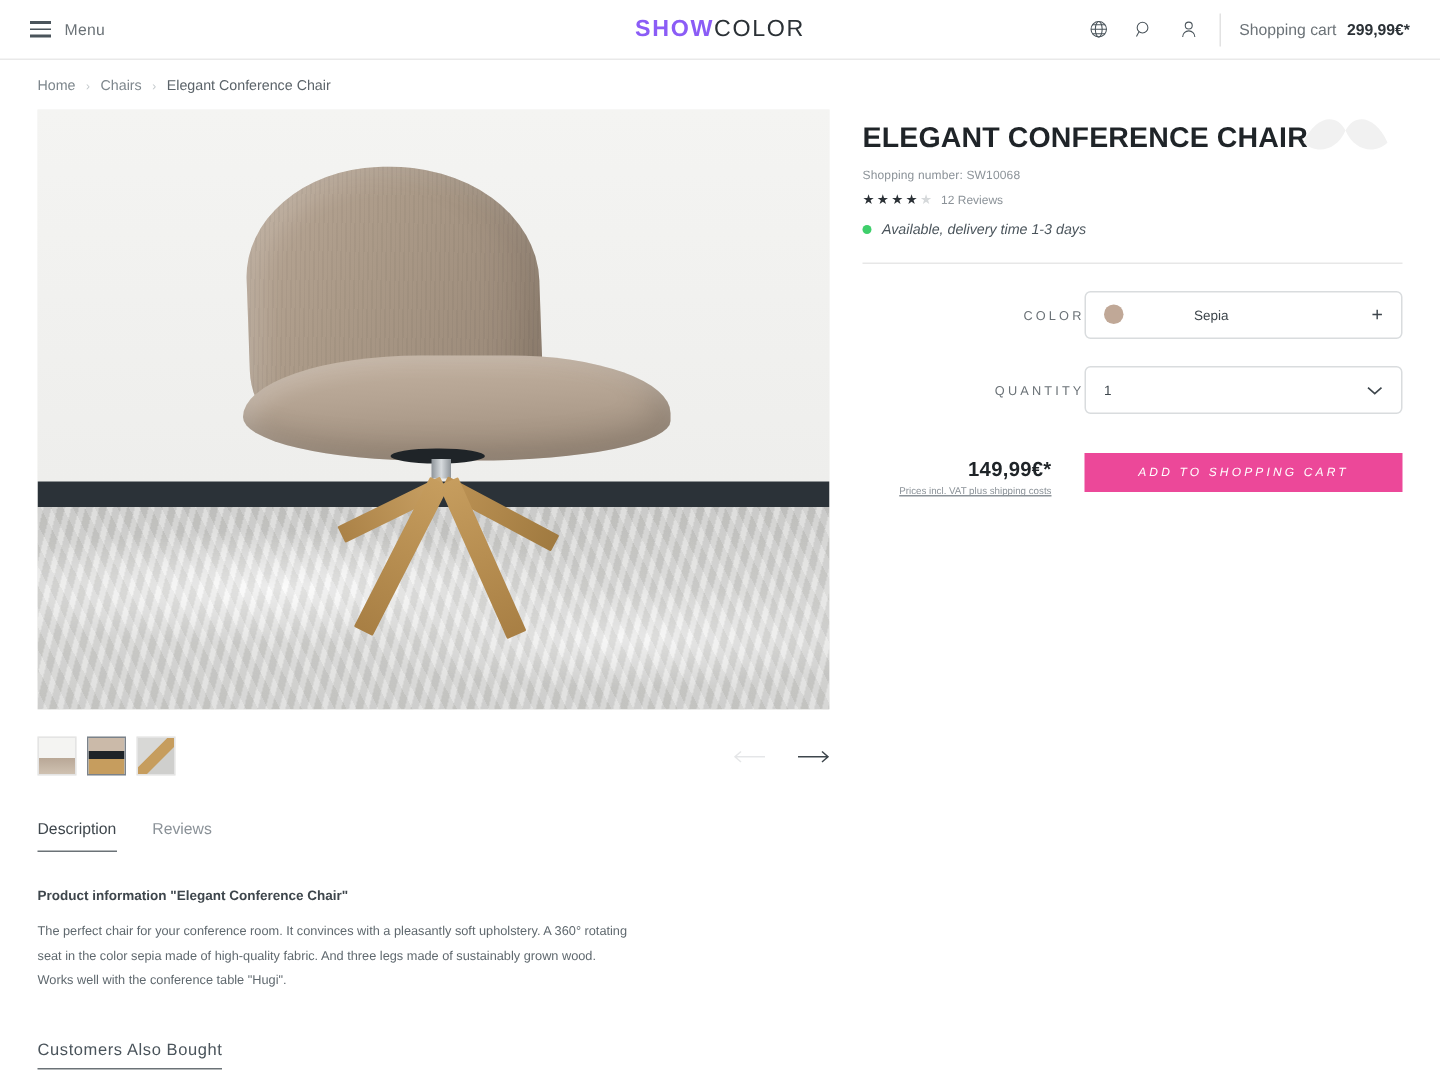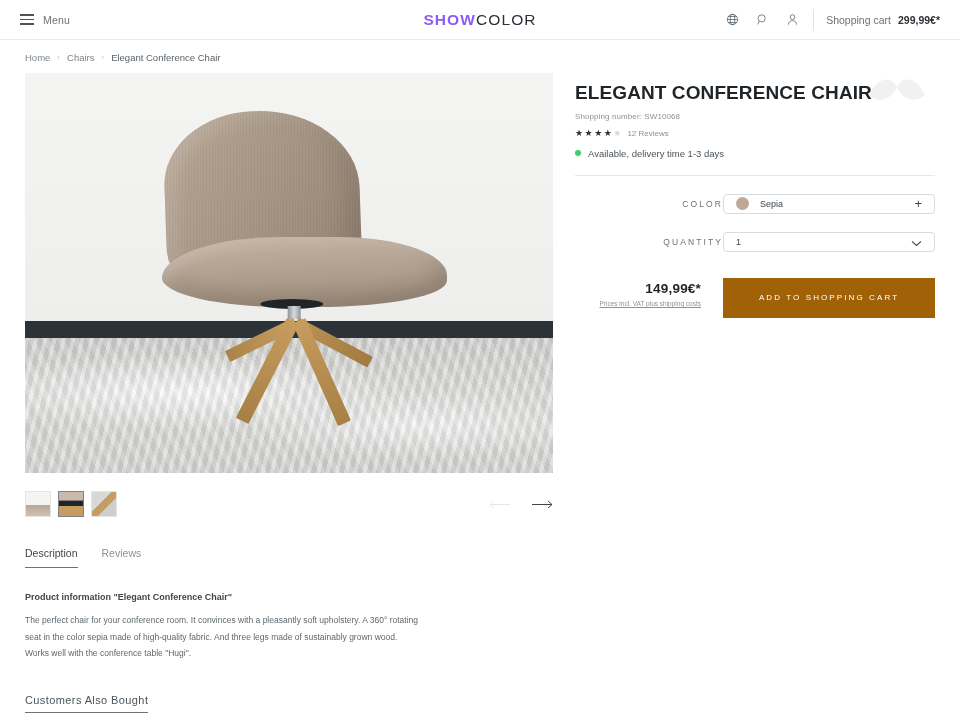--- a/index.html
+++ b/index.html
@@ -146,45 +146,45 @@
     font-size: 19px; font-weight: 700; color: #1f2428;
     letter-spacing: .1px; text-transform: uppercase; line-height: 1.1;
     margin-bottom: 8px;
   }
   .prodno { font-size: 8px; color: #8b9298; margin-bottom: 8px; letter-spacing:.1px; }
   .rating { display:flex; align-items:center; gap:6px; margin-bottom: 10px; }
   .stars { display:flex; gap:1.5px; }
   .star { font-size: 9px; line-height:1; color:#2b3136; }
   .star.off { color: #d6d9db; }
   .reviews { font-size: 8px; color:#8b9298; cursor:pointer; }
-  .avail { display:flex; align-items:center; gap:7px; font-size:9.5px; color:#4a545b; }
+  .avail { display:flex; align-items:center; gap:7px; font-size:9.5px; color:#4a545b;font-style:italic; }
   .dot { width:6px; height:6px; border-radius:50%; background:#3ecf6b; }
 
   .rule { height:1px; background:#e7e7e7; margin: 16px 0 0; }
 
   .form-row { display:flex; align-items:center; margin-top: 18px; }
   .form-label { width: 148px; font-size: 8.5px; letter-spacing: 2.1px; color:#6b7277; text-transform:uppercase;text-align:right; }
   .field {
-    flex:1; height: 20px; border:1px solid #d9dcde; border-radius: 4px;
+    flex:1; height: 32px; border:1px solid #d9dcde; border-radius: 4px;
     display:flex; align-items:center; padding: 0 12px; cursor:pointer;
-    background:#fff; position:relative;
+    background:#fff; position:relative;gap:36px;
   }
   .swatch { width: 13px; height:13px; border-radius:50%; margin-right: 11px; }
   .field-text { font-size: 9px; color:#3e464c; }
   .field-aff { margin-left:auto; font-size: 13px; color:#3e464c; line-height:1; }
   .chev { margin-left:auto; }
 
   .buyrow { display:flex; align-items:flex-start; margin-top: 26px; gap: 0; }
   .pricebox { width: 148px; text-align:right; padding-right: 22px; padding-top: 3px; }
   .price { font-size: 13.5px; font-weight:700; color:#1f2428; letter-spacing:.2px; }
   .vat { font-size: 6.5px; color:#8b9298; text-decoration: underline; margin-top: 4px; cursor:pointer; }
   .addcart {
-    flex:1; height: 40px; background:#a16207; color:#fff; border:none;
+    flex:1; height: 26px; background:#ec4899; color:#fff; border:none;
     font-size: 8px; letter-spacing: 2.1px; text-transform:uppercase;
-    cursor:pointer; font-family: inherit;
+    cursor:pointer; font-family: inherit; font-style: italic;
   }
 
   
   .tabs { display:flex; gap: 24px; padding: 0 0 0 25px; margin-top: 30px; }
   .tab { font-size: 10.5px; color:#8b9298; padding-bottom: 8px; cursor:pointer; }
   .tab.active { color:#3e464c; border-bottom: 1.6px solid #6b7277; }
   .desc { padding: 0 0 0 25px; margin-top: 24px; max-width: 420px; }
   .desc h4 { font-size: 9px; color:#3e464c; font-weight:700; margin-bottom: 10px; }
   .desc p { font-size: 8.5px; line-height: 1.95; color:#5f686e; }
 

